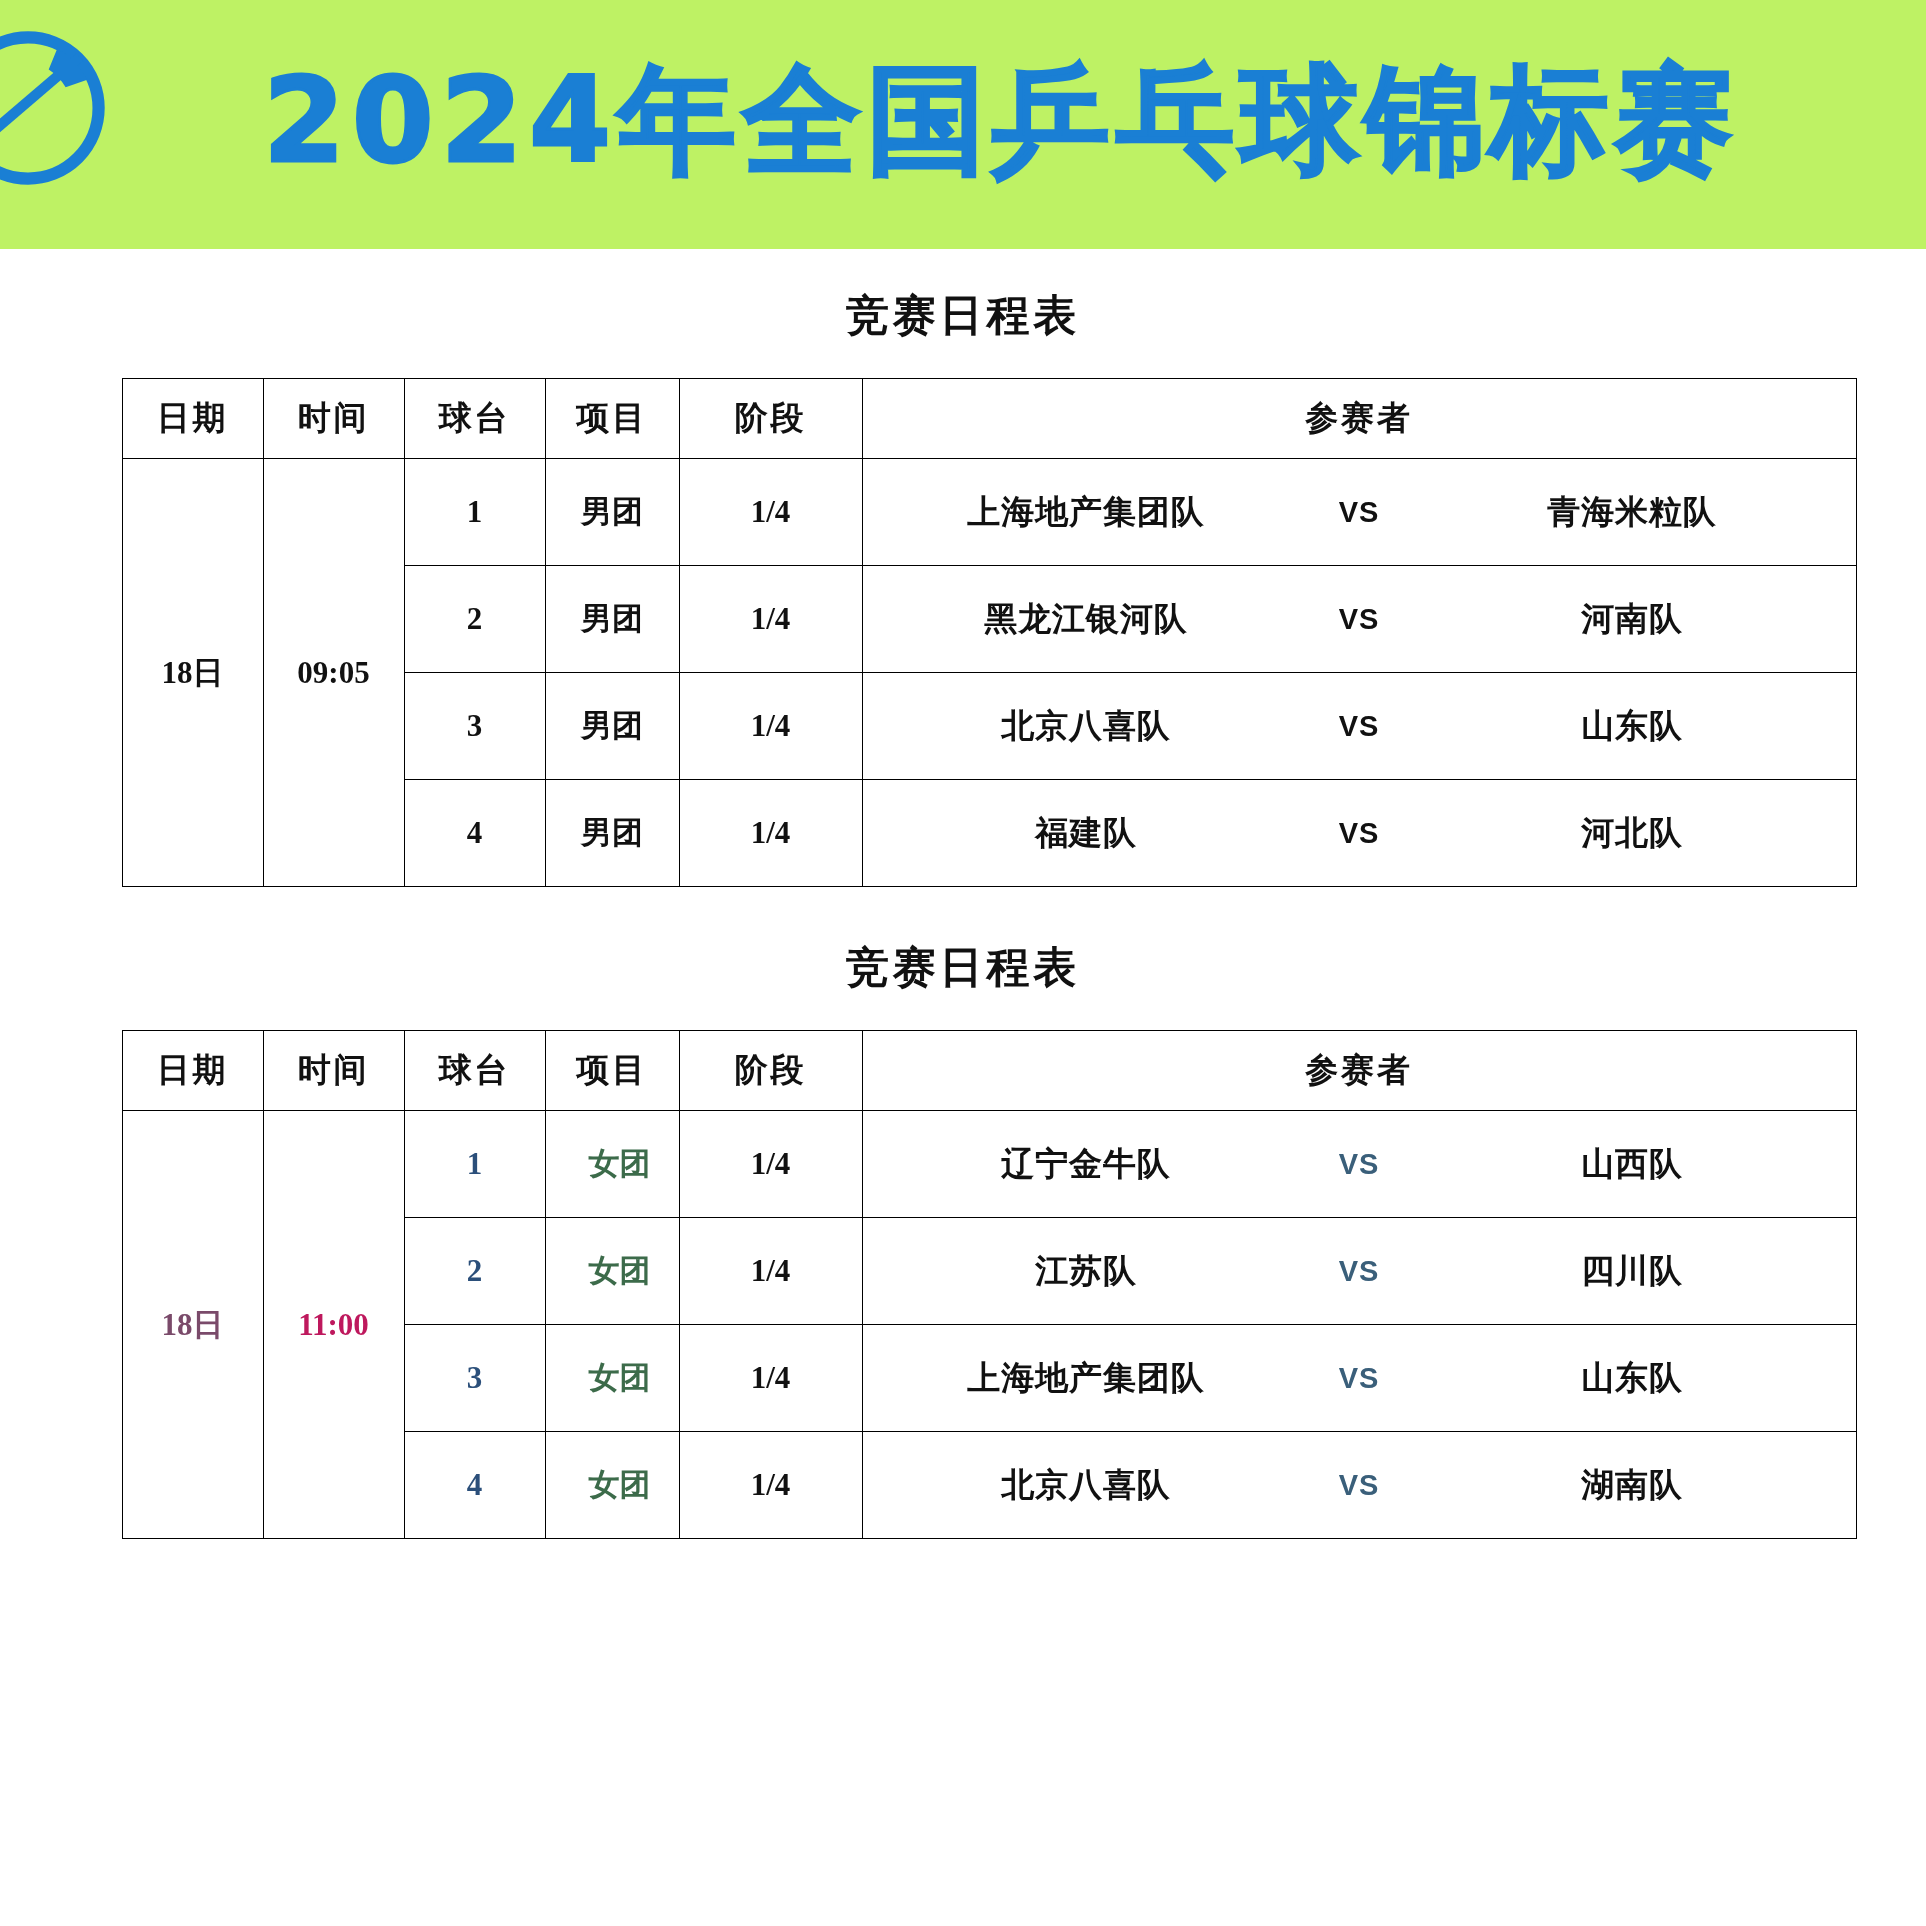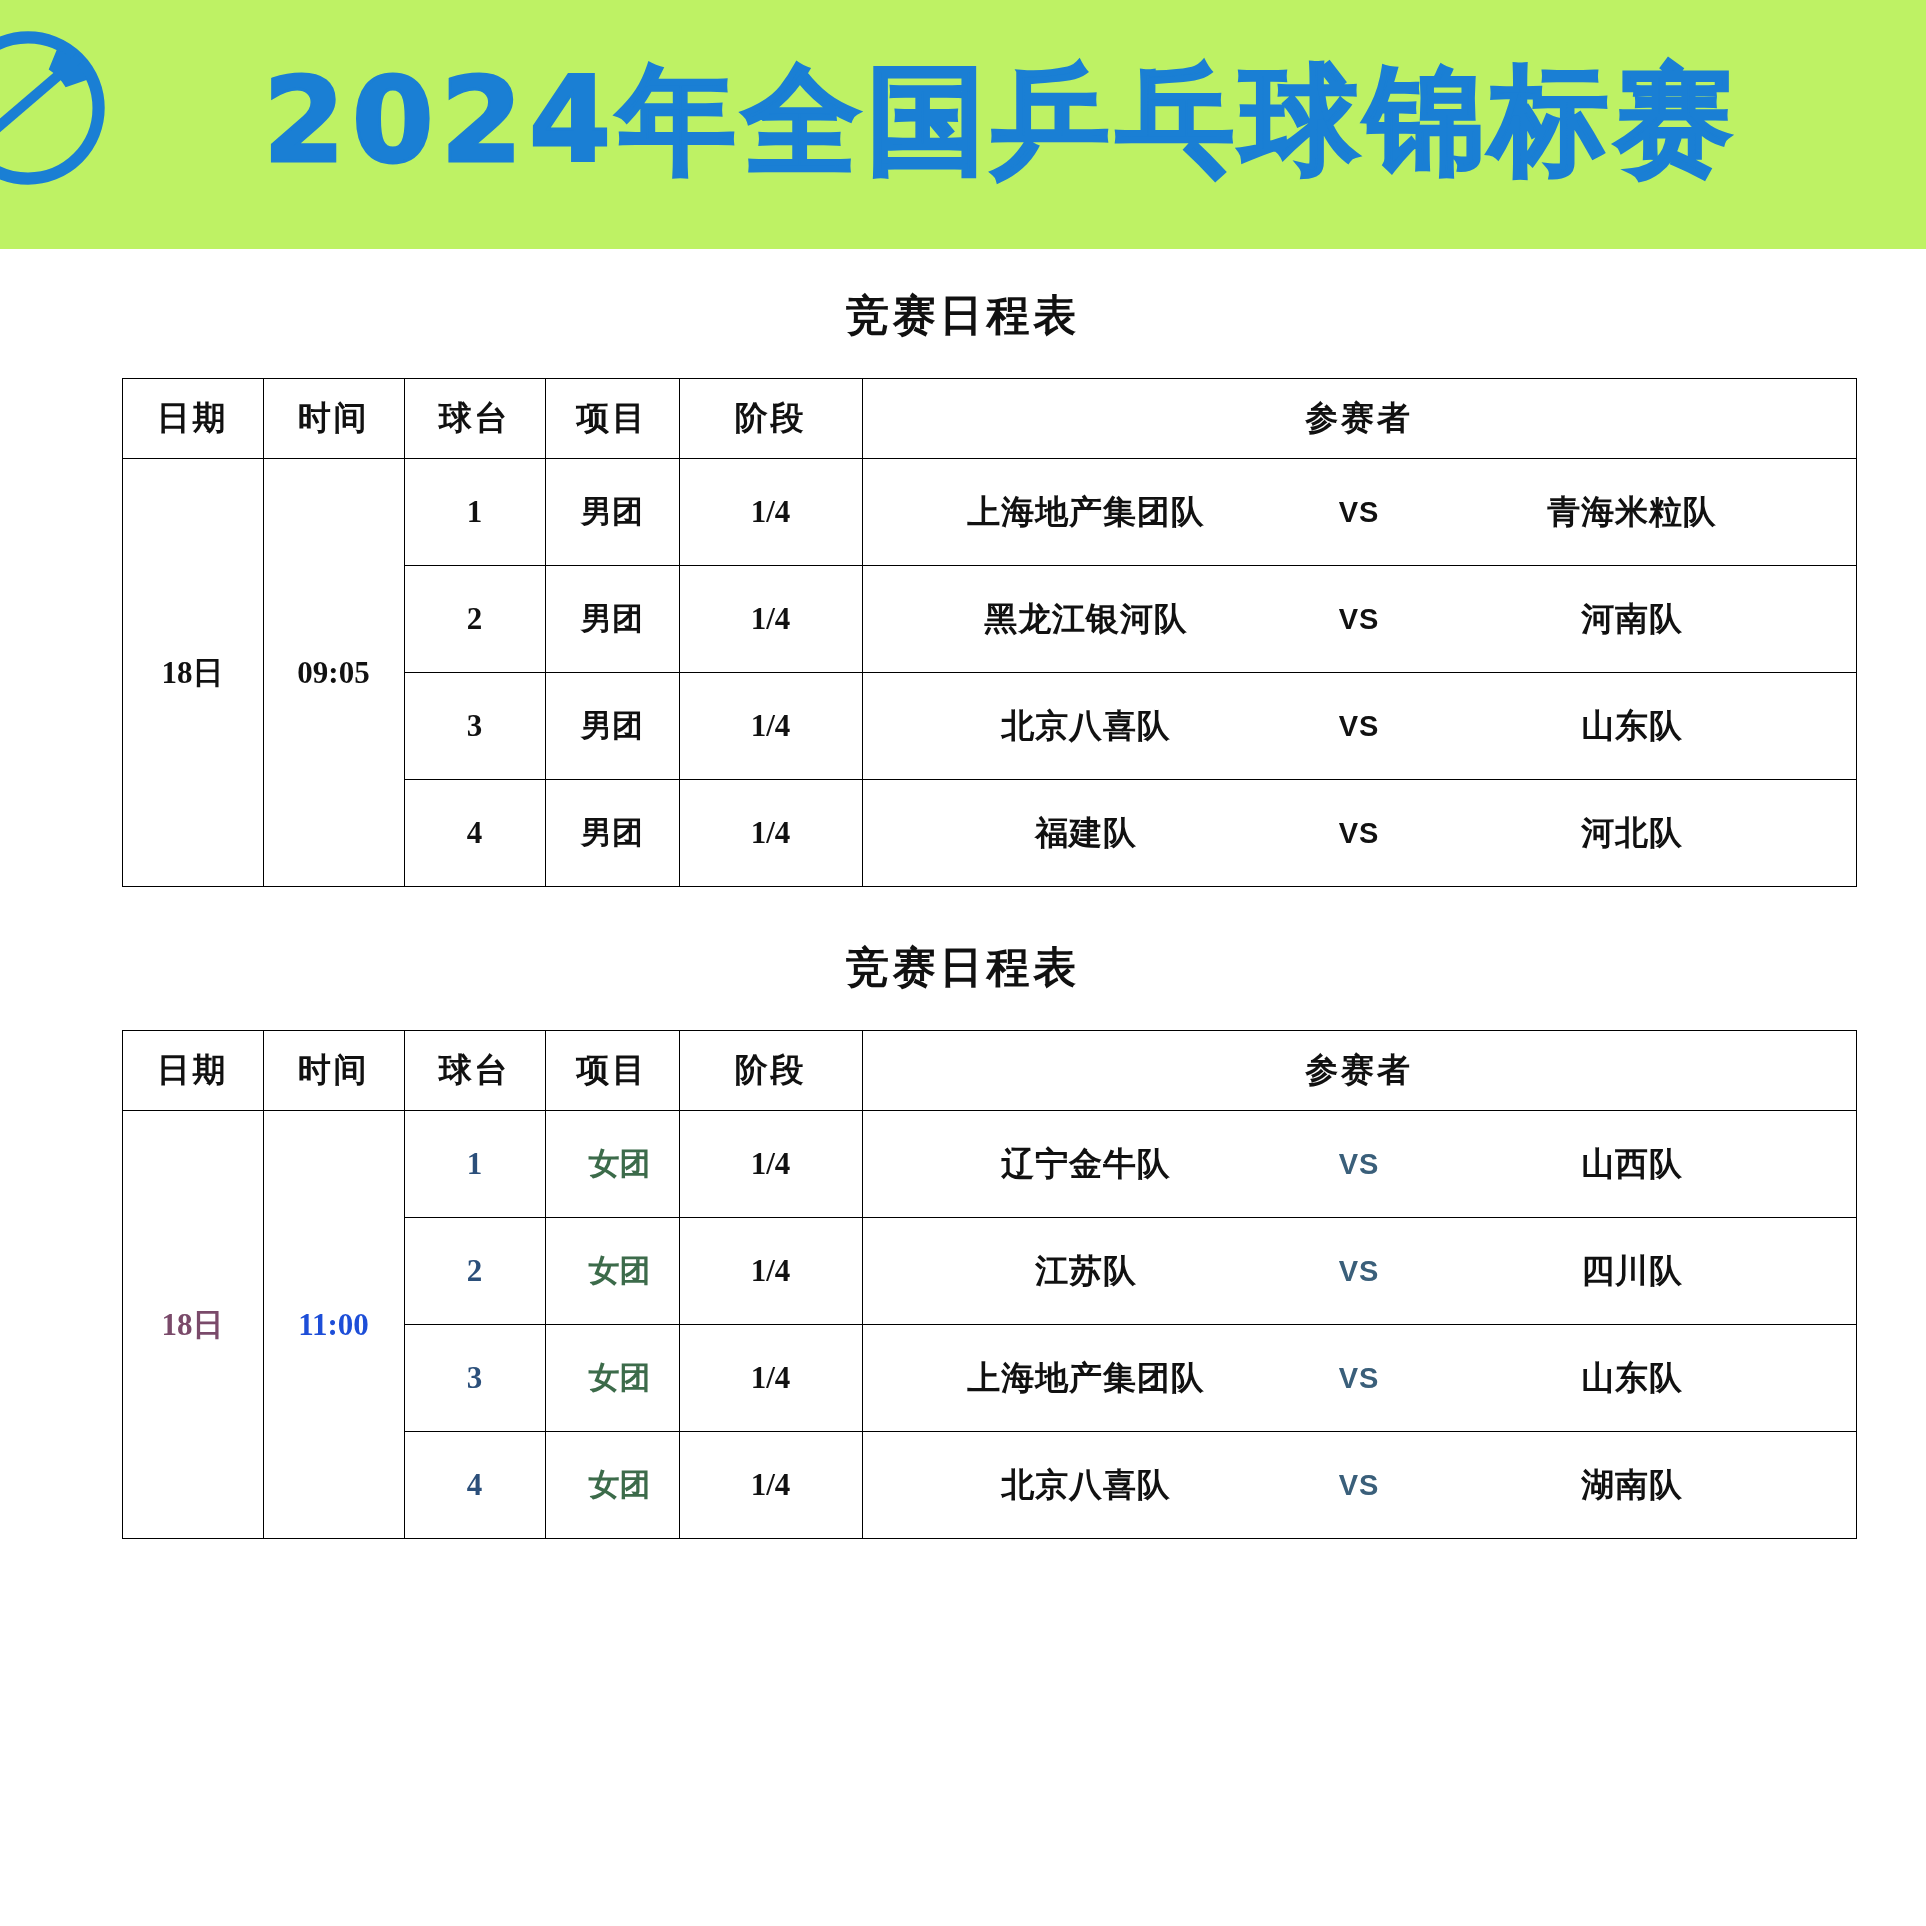--- a/index.html
+++ b/index.html
@@ -125,21 +125,21 @@
     width: 132px;
     text-align: center;
     font-size: 29px;
     font-weight: 700;
     font-family: Liberation Sans, sans-serif;
     letter-spacing: 0.9px;
   }
 
   
   .t2 td.date-cell { color: #7a4a6a; }
-  .t2 td.time-cell { color: #1d4ed8; }
+  .t2 td.time-cell { color: #be185d; }
   .t2 td.event-cell { color: #3c6b4a; padding-left: 15px; }
   .t2 td.tablenum-cell { color: #2b4f7a; }
   .t2 .vs { color: #3a5f7a; }
 
   .gap-1 { height: 38px; }
   .gap-2 { height: 33px; }
   .gap-3 { height: 52px; }
 </style>
 </head>
 <body>

